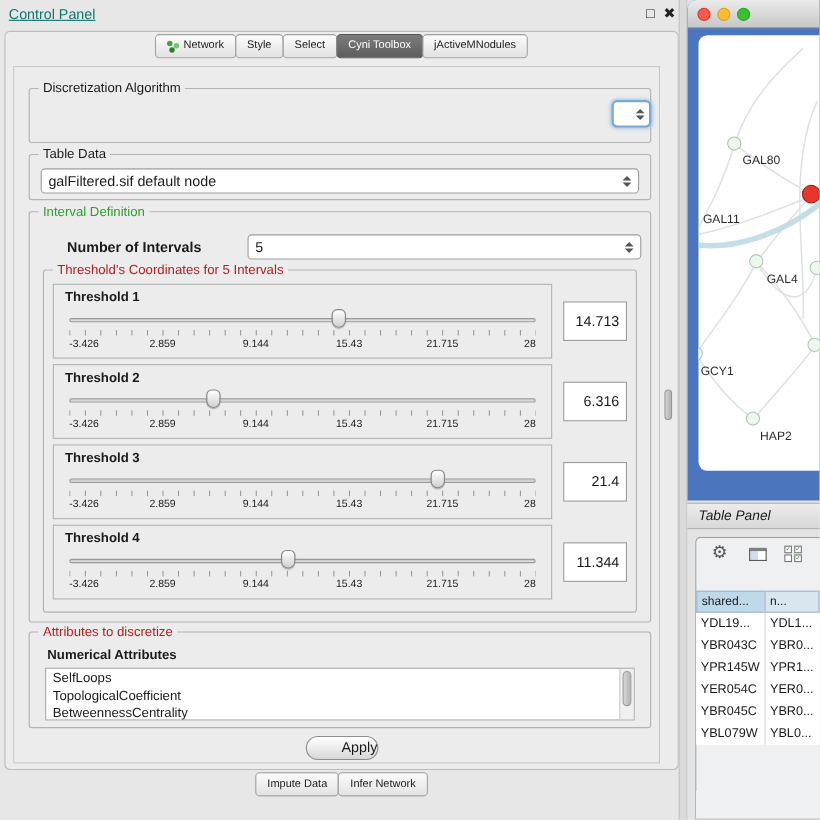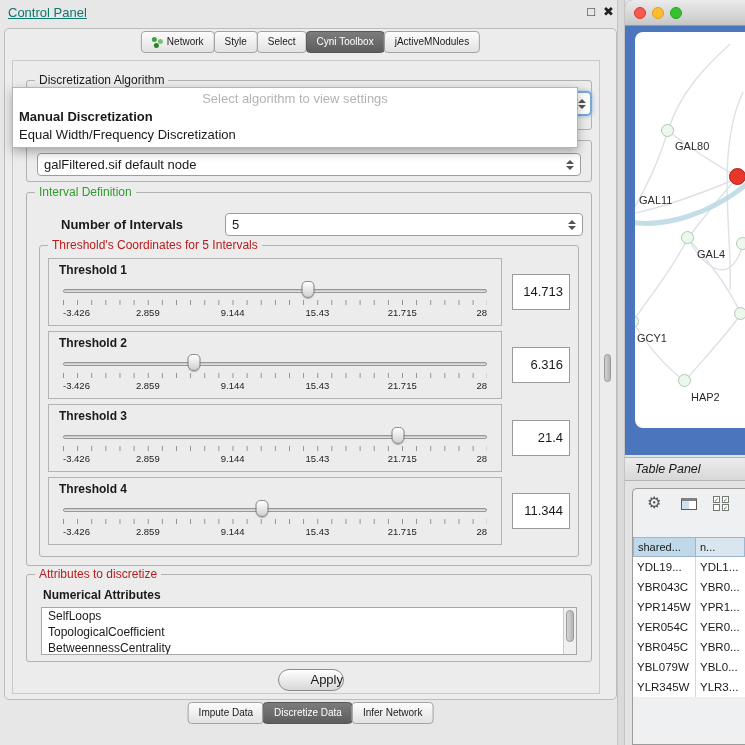--- a/index.html
+++ b/index.html
@@ -193,25 +193,20 @@
 
   <div class="group" id="algo-group">
     <span class="gtitle">Discretization Algorithm</span>
   </div>
   <div class="algo-stub">
     <span class="stepper">
         <i class="up"></i>
         <i class="down"></i>
       </span>
   </div>
-  <div class="algo-popup">
-    <div class="popup-prompt">Select algorithm to view settings</div>
-    <div class="popup-opt bold">Manual Discretization</div>
-    <div class="popup-opt">Equal Width/Frequency Discretization</div>
-  </div>
 
   <div class="group" id="td-group">
     <span class="gtitle">Table Data</span>
     <div class="combo">
       <span class="val">galFiltered.sif default node</span>
       <span class="stepper">
           <i class="up"></i>
           <i class="down"></i>
         </span>
     </div>
@@ -331,23 +326,20 @@
         </div>
     </div>
   </div>
 
   <div class="apply-btn">Apply</div>
 
   <div class="seg bottom-tabs">
 
   <div class="tab">
         <span>Impute Data</span>
-      </div>
-      <div class="tab selected">
-        <span>Discretize Data</span>
       </div>
       <div class="tab">
         <span>Infer Network</span>
       </div>
     </div>
 
   <div class="cp-scroll">
     <div class="cp-thumb"></div>
   </div>
 </div>
@@ -438,20 +430,16 @@
         <div class="tb-row">
           <span class="c1">YBR045C</span>
           <span class="c2">YBR0...</span>
         </div>
 
         <div class="tb-row">
           <span class="c1">YBL079W</span>
           <span class="c2">YBL0...</span>
         </div>
 
-        <div class="tb-row">
-          <span class="c1">YLR345W</span>
-          <span class="c2">YLR3...</span>
-        </div>
 
       </div>
   </div>
 </div>
 
 </body></html>

